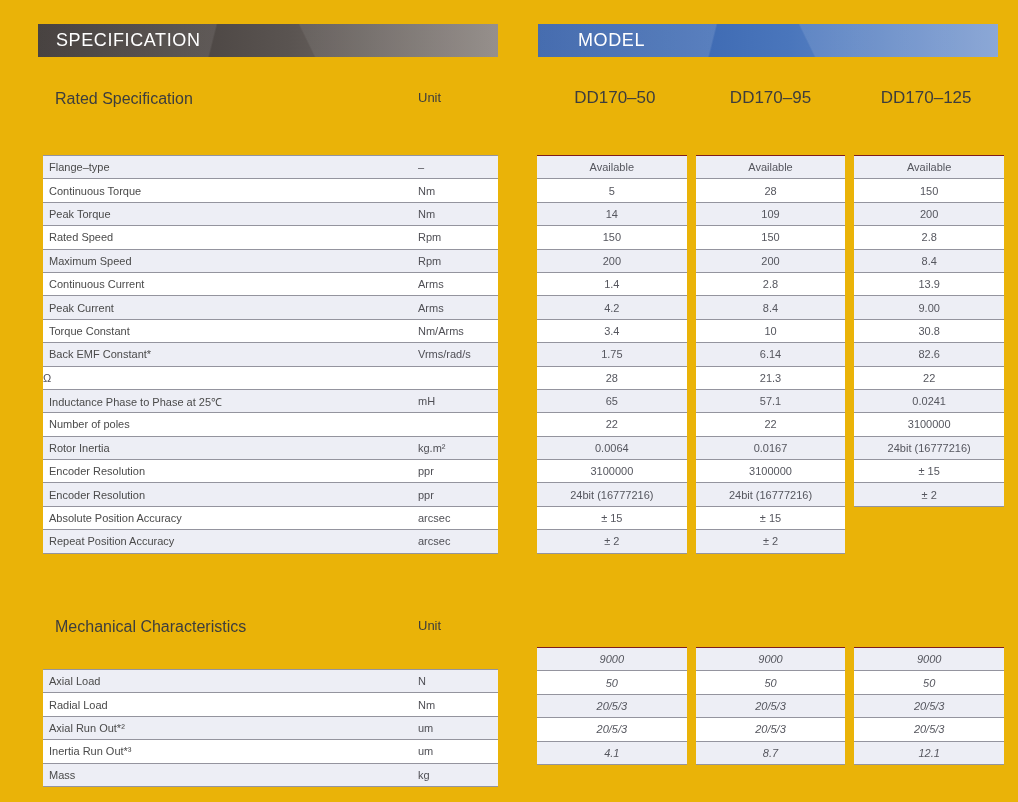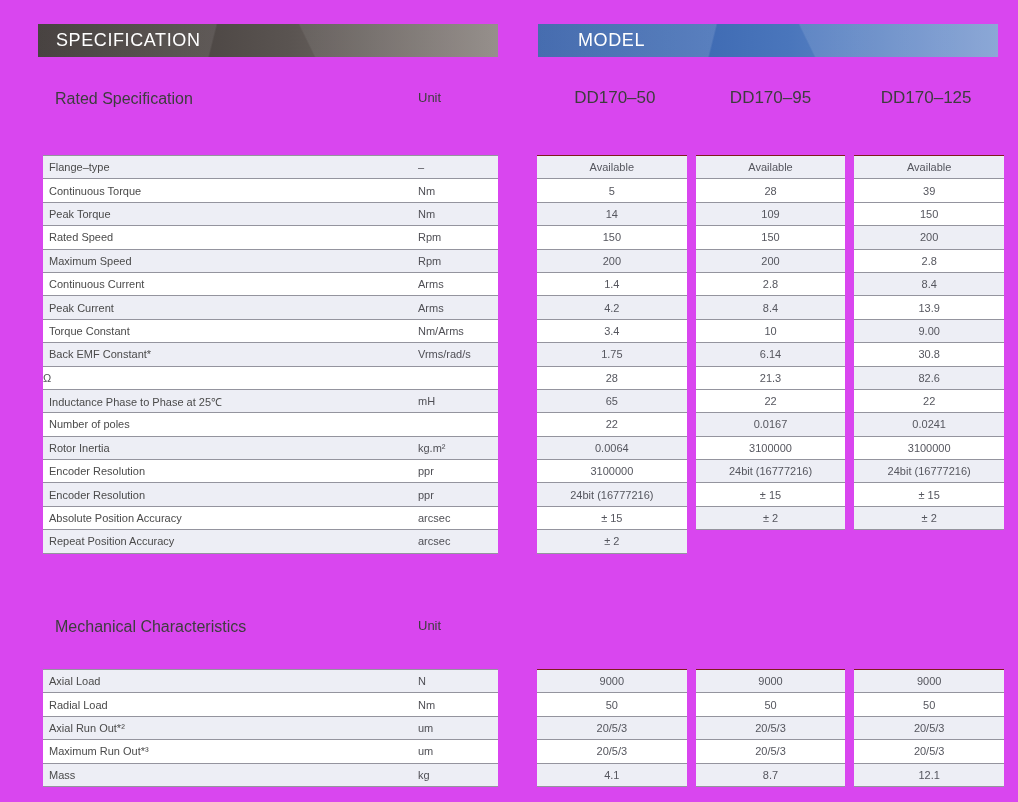--- a/index.html
+++ b/index.html
@@ -1,17 +1,17 @@
 <!DOCTYPE html>
 <html><head>
 <meta charset="utf-8">
 <style>
   html,body { margin:0; padding:0; background:#ffffff; }
   .page {
-    position:relative; width:1018px; height:802px; background:#d946ef;
+    position:relative; width:1018px; height:802px; background:#eab308;
     font-family:"Liberation Sans", sans-serif; overflow:hidden;
   }
 
   
   .banner {
     position:absolute; top:24px; height:33px; width:460px;
     display:flex; align-items:center; padding-left:18px; box-sizing:border-box;
     color:#ffffff; font-size:18px; letter-spacing:0.6px;
   }
   .banner-spec {
@@ -48,21 +48,21 @@
     border-top:1px solid #94949e;
   }
   .ltable-rated { top:155px; }
   .ltable-mech  { top:669px; }
 
   .vtables {
     position:absolute; left:537px; width:467px;
     display:flex; gap:9px;
   }
   .vtables-rated { top:155px; }
-  .vtables-mech  { top:669px; }
+  .vtables-mech  { top:647px;font-style:italic; }
   .vcol { flex:1; border-top:1px solid #7f1d1d; }
 
   .trow {
     height:23.4px; box-sizing:border-box;
     border-bottom:1px solid #94949e;
     display:flex; align-items:center;
     font-size:11px; color:#4a4a4a; background:#ffffff;
   }
   .trow.shaded { background:#edeef5; }
   .cell-label { flex:1; padding-left:6px; white-space:nowrap; }
@@ -183,30 +183,30 @@
         <div class="trow vcell shaded">Available</div>
         <div class="trow vcell">28</div>
         <div class="trow vcell shaded">109</div>
         <div class="trow vcell">150</div>
         <div class="trow vcell shaded">200</div>
         <div class="trow vcell">2.8</div>
         <div class="trow vcell shaded">8.4</div>
         <div class="trow vcell">10</div>
         <div class="trow vcell shaded">6.14</div>
         <div class="trow vcell">21.3</div>
+        <div class="trow vcell shaded">57.1</div>
         <div class="trow vcell">22</div>
         <div class="trow vcell shaded">0.0167</div>
         <div class="trow vcell">3100000</div>
         <div class="trow vcell shaded">24bit (16777216)</div>
         <div class="trow vcell">± 15</div>
         <div class="trow vcell shaded">± 2</div>
       </div>
       <div class="vcol">
         <div class="trow vcell shaded">Available</div>
-        <div class="trow vcell">39</div>
         <div class="trow vcell">150</div>
         <div class="trow vcell shaded">200</div>
         <div class="trow vcell">2.8</div>
         <div class="trow vcell shaded">8.4</div>
         <div class="trow vcell">13.9</div>
         <div class="trow vcell shaded">9.00</div>
         <div class="trow vcell">30.8</div>
         <div class="trow vcell shaded">82.6</div>
         <div class="trow vcell">22</div>
         <div class="trow vcell shaded">0.0241</div>
@@ -227,21 +227,21 @@
       </div>
       <div class="trow">
         <div class="cell-label">Radial Load</div>
         <div class="cell-unit">Nm</div>
       </div>
       <div class="trow shaded">
         <div class="cell-label">Axial Run Out*²</div>
         <div class="cell-unit">um</div>
       </div>
       <div class="trow">
-        <div class="cell-label">Maximum Run Out*³</div>
+        <div class="cell-label">Inertia Run Out*³</div>
         <div class="cell-unit">um</div>
       </div>
       <div class="trow shaded">
         <div class="cell-label">Mass</div>
         <div class="cell-unit">kg</div>
       </div>
     </div>
   <div class="vtables vtables-mech" id="mech-values">
       <div class="vcol">
         <div class="trow vcell shaded">9000</div>

